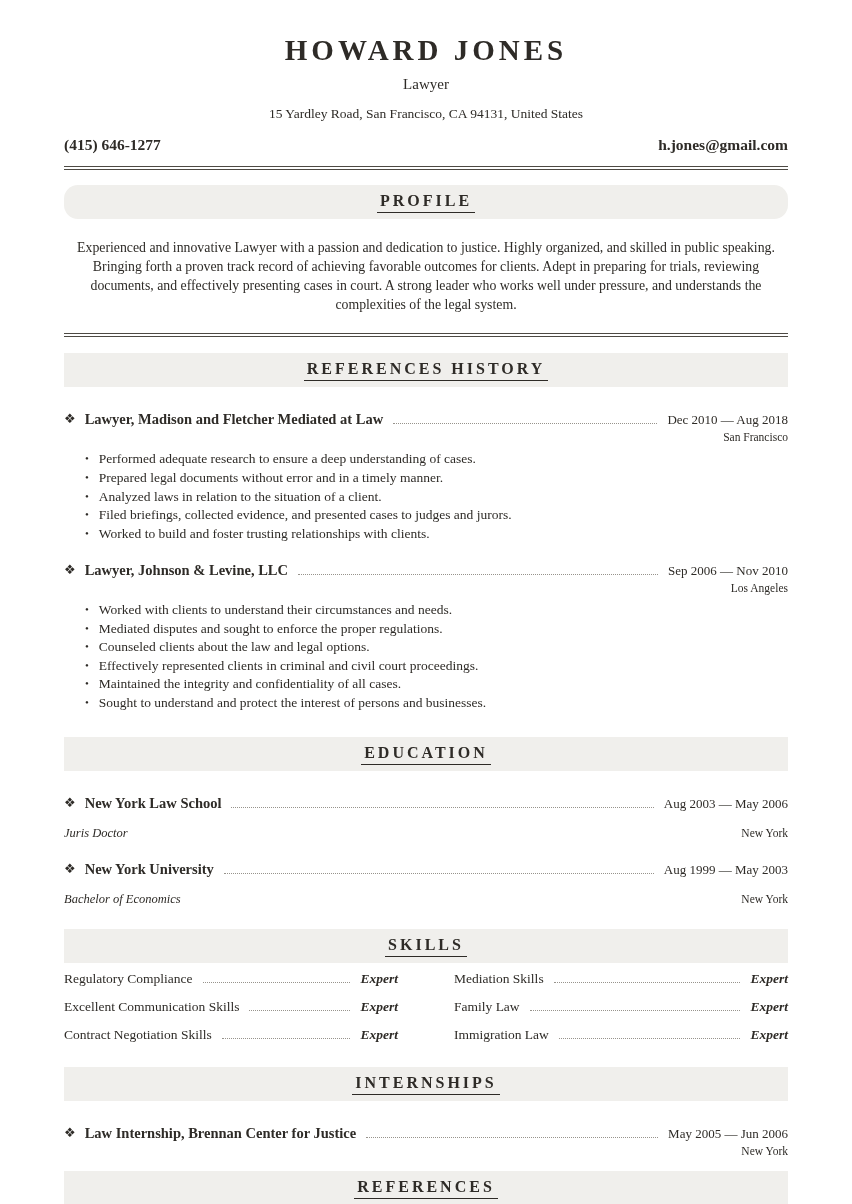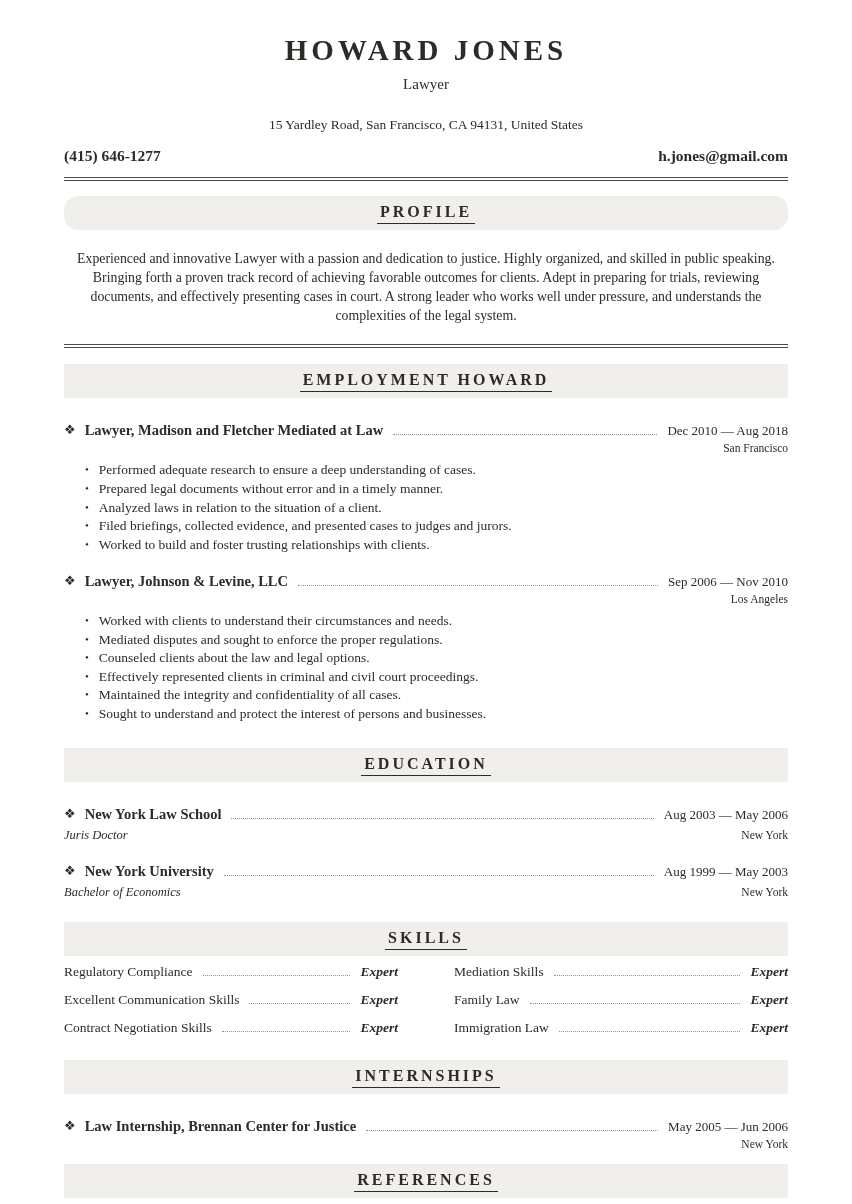--- a/index.html
+++ b/index.html
@@ -17,21 +17,21 @@
     background:#ffffff;
   }
 
   
   .resume-header { text-align:center; }
   .name {
     font-size:29px; font-weight:700;
     letter-spacing:4px; line-height:1.15;
   }
   .job-title { margin-top:9px; font-size:15px; }
-  .address { margin-top:24px; font-size:13.5px; }
+  .address { margin-top:13px; font-size:13.5px; }
   .contact-row {
     margin-top:14px;
     display:flex; justify-content:space-between; align-items:baseline;
     font-size:15.5px; font-weight:700;
   }
 
   .double-rule {
     border-top:1px solid #4d4a44;
     border-bottom:1px solid #4d4a44;
     height:4px;
@@ -83,21 +83,21 @@
   .entry-dates { font-size:13px; white-space:nowrap; flex:0 0 auto; }
   .entry-location { text-align:right; font-size:11.5px; margin-top:3px; }
 
   ul.bullets { list-style:none; margin:7px 0 0 21px; }
   ul.bullets li { display:flex; font-size:13.5px; line-height:1.3; margin-bottom:1px; }
   .bullet-glyph { font-size:11px; margin-right:10px; flex:0 0 auto; position:relative; top:1px; }
 
   
   .degree-row {
     display:flex; justify-content:space-between; align-items:baseline;
-    margin-top:5px;
+    margin-top:14px;
   }
   .degree { font-style:italic; font-size:12.5px; }
   .edu-location { font-size:11.5px; }
 
   
   .skills-grid {
     display:grid; grid-template-columns:1fr 1fr; column-gap:56px;
     margin-top:8px;
   }
   .skill-row { display:flex; align-items:baseline; margin-bottom:12px; }
@@ -126,21 +126,21 @@
     <div class="section-band band-profile">
       <span class="section-title">PROFILE</span>
     </div>
     <p class="profile-text">Experienced and innovative Lawyer with a passion and dedication to justice. Highly organized, and skilled in public speaking. Bringing forth a proven track record of achieving favorable outcomes for clients. Adept in preparing for trials, reviewing documents, and effectively presenting cases in court. A strong leader who works well under pressure, and understands the complexities of the legal system.</p>
   </section>
 
   <div class="double-rule rule-profile"></div>
 
   <section>
     <div class="section-band band-employment">
-      <span class="section-title">EMPLOYMENT HOWARD</span>
+      <span class="section-title">REFERENCES HISTORY</span>
     </div>
 
     <div class="entry">
       <div class="entry-header">
         <span class="diamond">❖</span>
         <span class="entry-title">Lawyer, Madison and Fletcher Mediated at Law</span>
         <span class="leader"></span>
         <span class="entry-dates">Dec 2010 — Aug 2018</span>
       </div>
       <div class="entry-location">San Francisco</div>

